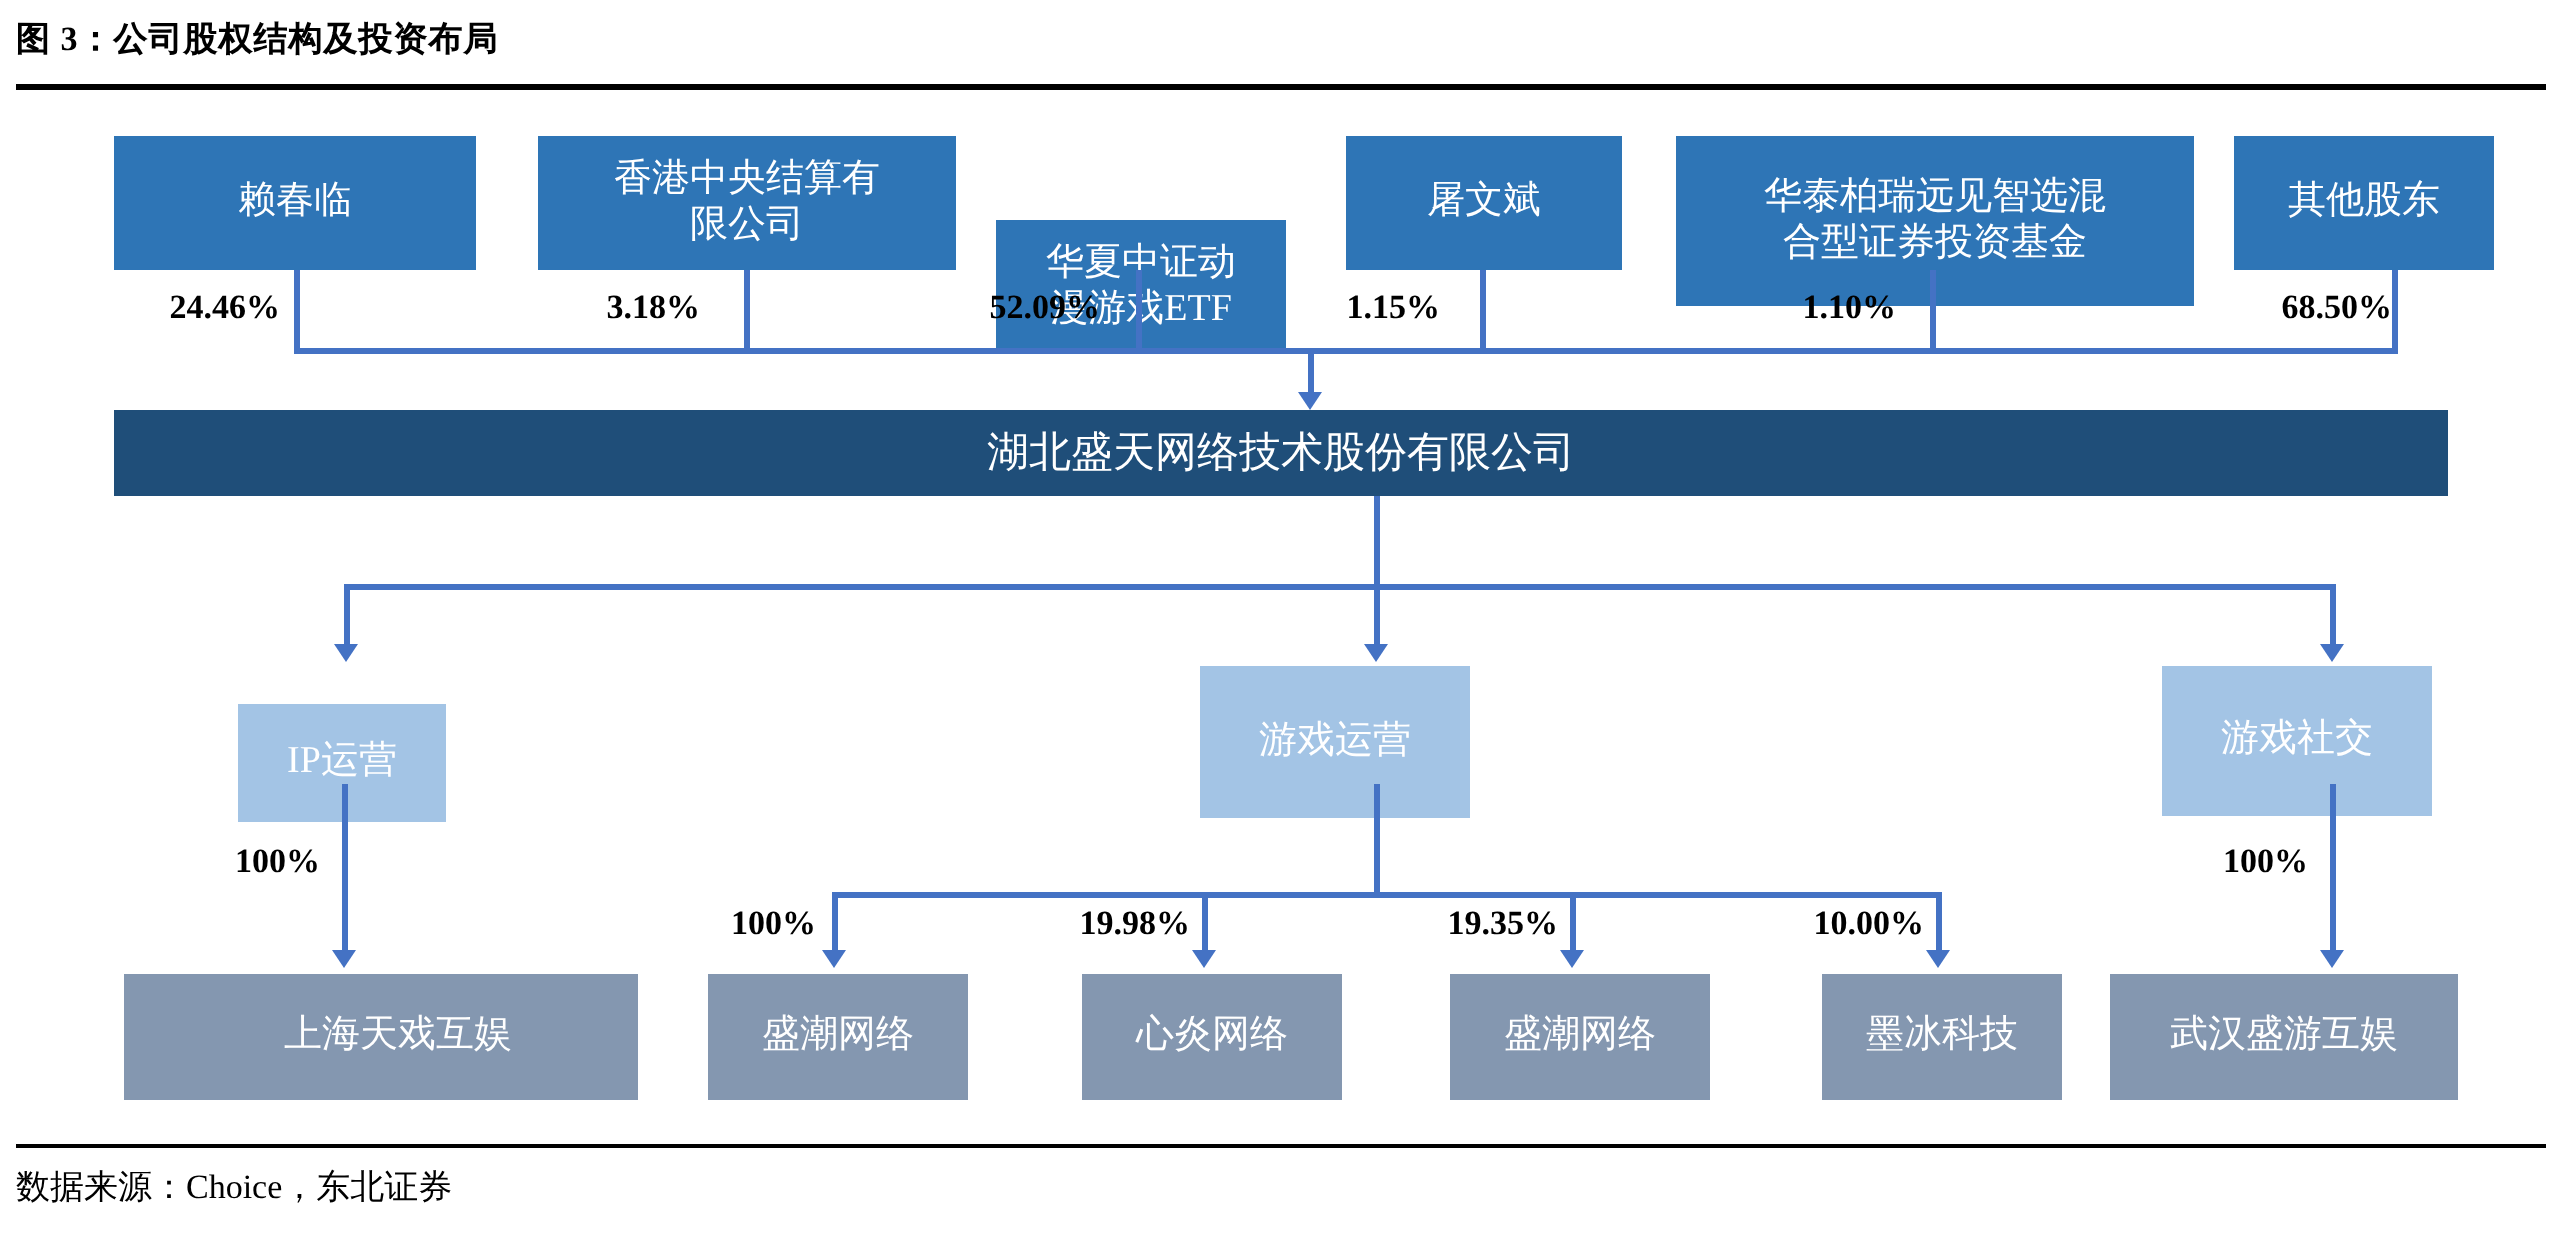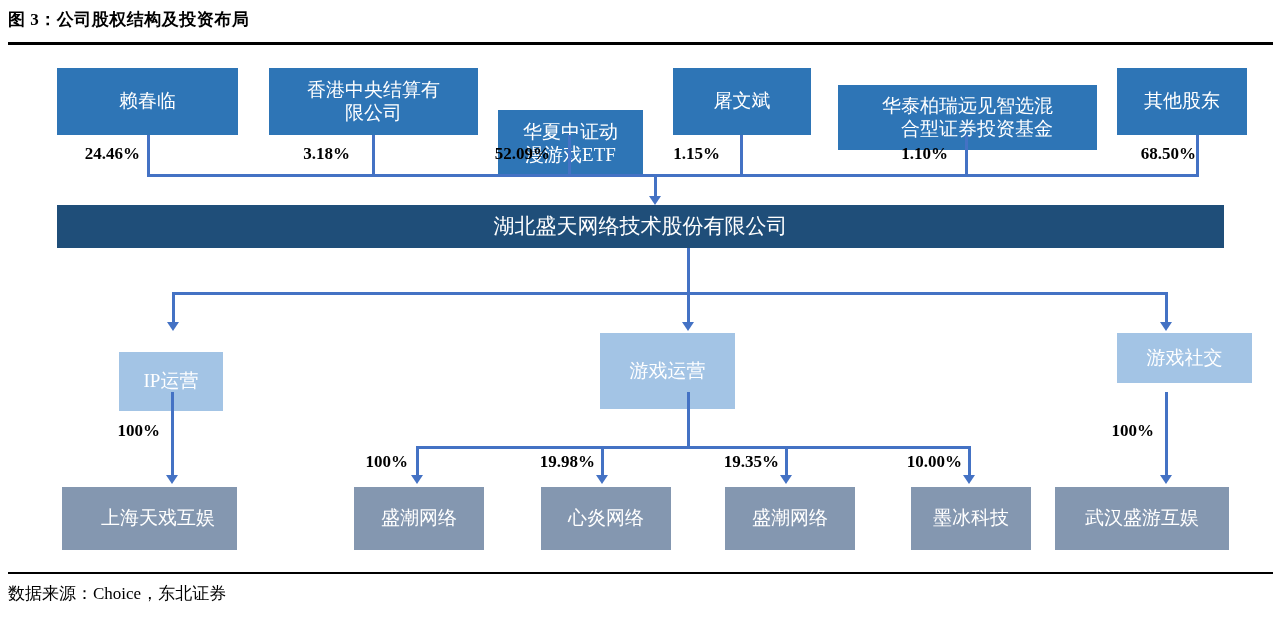--- a/index.html
+++ b/index.html
@@ -62,21 +62,21 @@
 <div id="title-rule"></div>
 
 <div class="node shareholder" style="left:57px;top:68px;width:181px;height:67px;">赖春临</div>
 
 <div class="node shareholder" style="left:269px;top:68px;width:209px;height:67px;">香港中央结算有<br>限公司</div>
 
 <div class="node shareholder" style="left:498px;top:68px;width:145px;height:67px;margin-top:42px;">华夏中证动<br>漫游戏ETF</div>
 
 <div class="node shareholder" style="left:673px;top:68px;width:138px;height:67px;">屠文斌</div>
 
-<div class="node shareholder" style="left:838px;top:85px;width:259px;height:65px;text-align:right;">华泰柏瑞远见智选混<br>合型证券投资基金</div>
+<div class="node shareholder" style="left:838px;top:68px;width:259px;height:85px;">华泰柏瑞远见智选混<br>合型证券投资基金</div>
 
 <div class="node shareholder" style="left:1117px;top:68px;width:130px;height:67px;">其他股东</div>
 
 <div class="pct" style="left:45px;top:144px;width:95px;">24.46%</div>
 <div class="pct" style="left:255px;top:144px;width:95px;">3.18%</div>
 <div class="pct" style="left:455px;top:144px;width:95px;">52.09%</div>
 <div class="pct" style="left:625px;top:144px;width:95px;">1.15%</div>
 <div class="pct" style="left:853px;top:144px;width:95px;">1.10%</div>
 <div class="pct" style="left:1101px;top:144px;width:95px;">68.50%</div>
 
@@ -102,21 +102,21 @@
 <div class="ln v" style="left:687px;top:292px;height:32px;"></div>
 <div class="arrow" style="left:682px;top:322px;"></div>
 
 <div class="ln v" style="left:1165px;top:292px;height:32px;"></div>
 <div class="arrow" style="left:1160px;top:322px;"></div>
 
 <div class="node division" style="left:119px;top:352px;width:104px;height:59px;">IP运营</div>
 
 <div class="node division" style="left:600px;top:333px;width:135px;height:76px;">游戏运营</div>
 
-<div class="node division" style="left:1117px;top:333px;width:135px;height:50px;">游戏社交</div>
+<div class="node division" style="left:1081px;top:333px;width:135px;height:75px;">游戏社交</div>
 
 <div class="ln v" style="left:171px;top:392px;height:85px;"></div>
 <div class="arrow" style="left:166px;top:475px;"></div>
 <div class="pct" style="left:90px;top:421px;width:70px;">100%</div>
 
 <div class="ln v" style="left:687px;top:392px;height:56px;"></div>
 <div class="ln h" style="left:416px;top:446px;width:553px;"></div>
 
 <div class="ln v" style="left:416px;top:446px;height:31px;"></div>
 <div class="arrow" style="left:411px;top:475px;"></div>
@@ -131,21 +131,21 @@
 <div class="pct" style="left:693px;top:452px;width:86px;">19.35%</div>
 
 <div class="ln v" style="left:968px;top:446px;height:31px;"></div>
 <div class="arrow" style="left:963px;top:475px;"></div>
 <div class="pct" style="left:876px;top:452px;width:86px;">10.00%</div>
 
 <div class="ln v" style="left:1165px;top:392px;height:85px;"></div>
 <div class="arrow" style="left:1160px;top:475px;"></div>
 <div class="pct" style="left:1084px;top:421px;width:70px;">100%</div>
 
-<div class="node subsidiary" style="left:62px;top:487px;width:175px;height:63px;padding-left:21px;">上海天戏互娱</div>
+<div class="node subsidiary" style="left:62px;top:487px;width:257px;height:63px;padding-left:21px;">上海天戏互娱</div>
 
 <div class="node subsidiary" style="left:354px;top:487px;width:130px;height:63px;">盛潮网络</div>
 
 <div class="node subsidiary" style="left:541px;top:487px;width:130px;height:63px;">心炎网络</div>
 
 <div class="node subsidiary" style="left:725px;top:487px;width:130px;height:63px;">盛潮网络</div>
 
 <div class="node subsidiary" style="left:911px;top:487px;width:120px;height:63px;">墨冰科技</div>
 
 <div class="node subsidiary" style="left:1055px;top:487px;width:174px;height:63px;">武汉盛游互娱</div>

